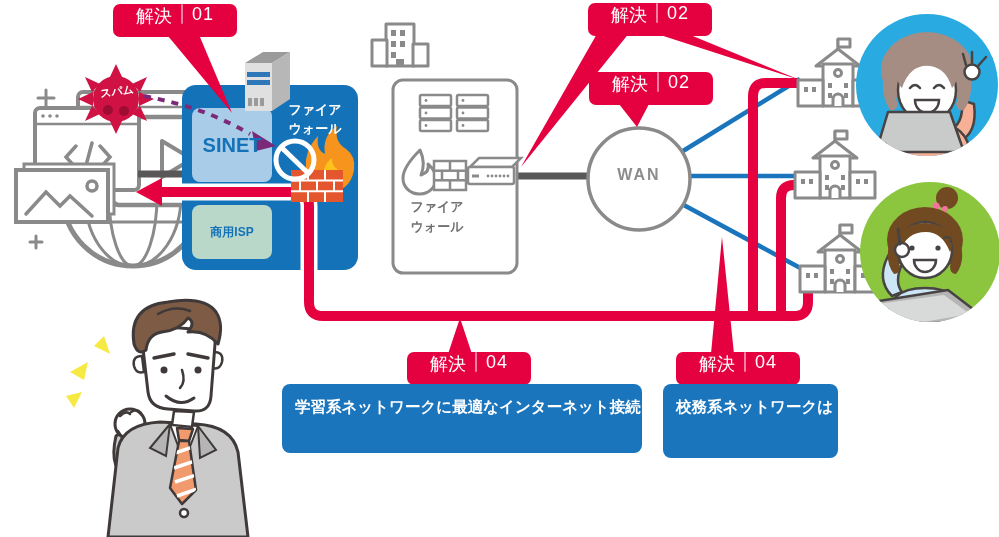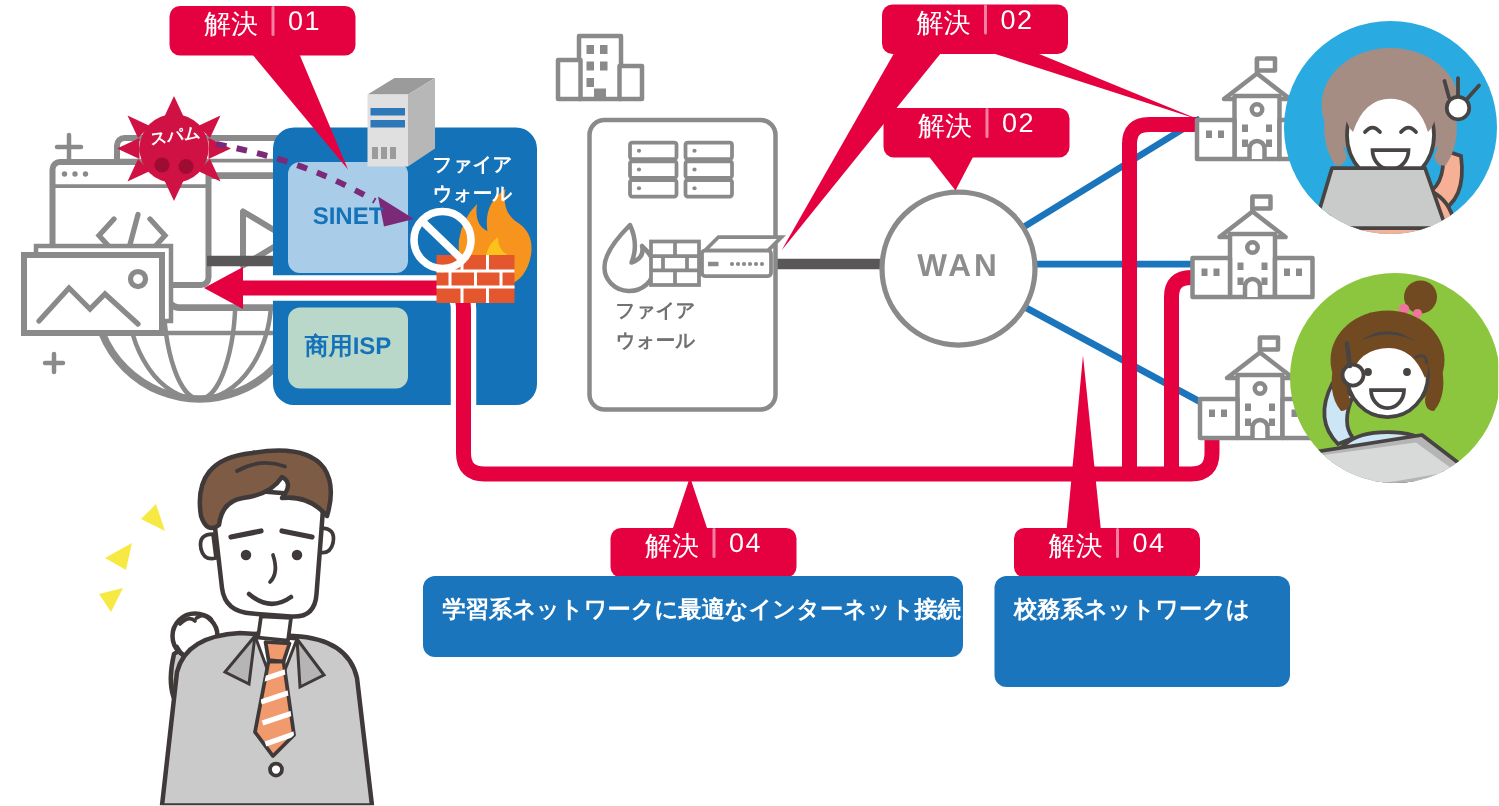--- a/index.html
+++ b/index.html
@@ -7,36 +7,36 @@
          font-family:"Liberation Sans","DejaVu Sans",sans-serif}
   svg.art{position:absolute;left:0;top:0;width:999px;height:537px}
   .lbl{position:absolute;line-height:1.2}
   .kbadge{position:absolute;height:33px;display:flex;align-items:flex-start;gap:9px;
           padding:0 23px;background:#e50040;border-radius:7px;color:#fff;font-weight:400;
           box-sizing:border-box;min-width:94px;justify-content:center}
   .kbadge .w{font-size:18px;white-space:nowrap}
   .kbadge .d{width:2px;height:20px;background:rgba(255,255,255,.5);border-radius:1px}
   .kbadge .n{font-size:18px;letter-spacing:1px}
   .sinet-lbl{left:192px;top:108px;width:80px;height:74px;display:flex;align-items:center;
-             justify-content:center;color:#1472b8;font-weight:700;font-size:16px}
+             justify-content:center;color:#1472b8;font-weight:700;font-size:20px}
   .isp-lbl{left:192px;top:205px;width:80px;height:54px;display:flex;align-items:center;
-           justify-content:center;color:#1472b8;font-weight:700;font-size:16px}
+           justify-content:center;color:#1472b8;font-weight:700;font-size:12px}
   .fw-left{left:270px;top:101px;width:90px;text-align:center;color:#fff;font-weight:700;
            font-size:13px;line-height:1.45}
   .fw-dc{left:390px;top:197px;width:94px;text-align:center;color:#727171;font-weight:700;
          font-size:13px;line-height:1.5}
   .wan-lbl{left:589px;top:165px;width:100px;text-align:center;color:#8d8d8d;font-weight:700;
-           font-size:21px;letter-spacing:2px}
+           font-size:16px;letter-spacing:2px}
   .spam-lbl{left:92px;top:85px;width:50px;text-align:center;color:#fff;font-weight:700;
             font-size:11px;transform:rotate(-8deg)}
   .callout{position:absolute;background:#1b75bc;border-radius:8px;color:#fff;font-weight:700;
            font-size:15.5px;line-height:1.65;padding:10px 13px;box-sizing:border-box}
   .callout span{display:block;white-space:nowrap}
-  .callout-l{left:282px;top:384px;width:360px;height:54px}
-  .callout-r{left:663px;top:384px;width:197px;height:74px}
+  .callout-l{left:282px;top:384px;width:360px;height:69px}
+  .callout-r{left:663px;top:384px;width:175px;height:74px}
 </style>
 </head>
 <body>
 
 <div class="stage">
 
 <svg class="art" viewBox="0 0 999 537">
   <defs>
     <g id="school" stroke="#8a8a8a" stroke-width="3" fill="#fff" stroke-linejoin="round">
       <line x1="40" y1="3" x2="40" y2="18"></line>

